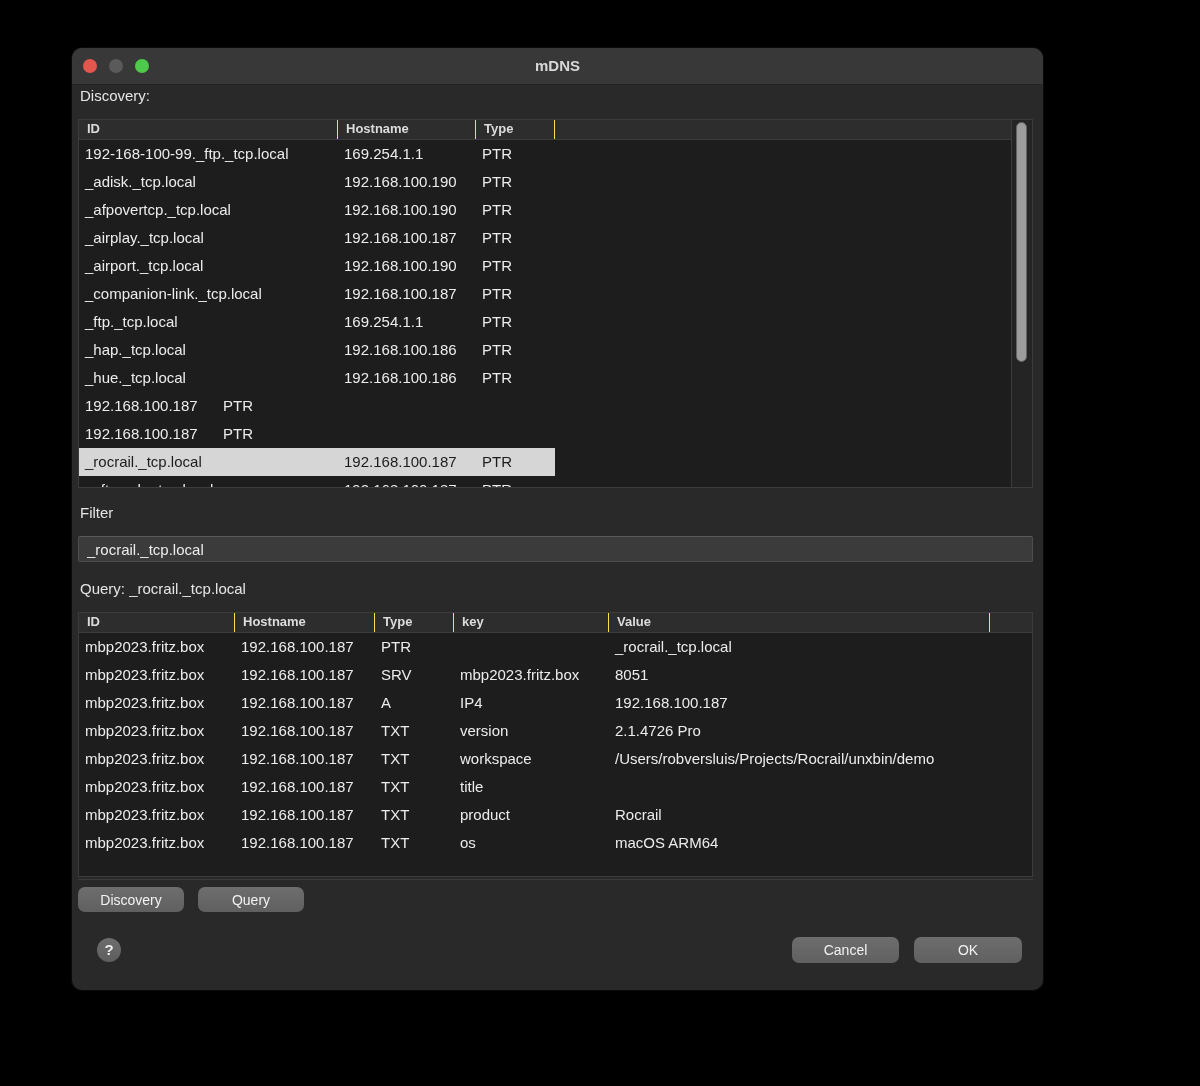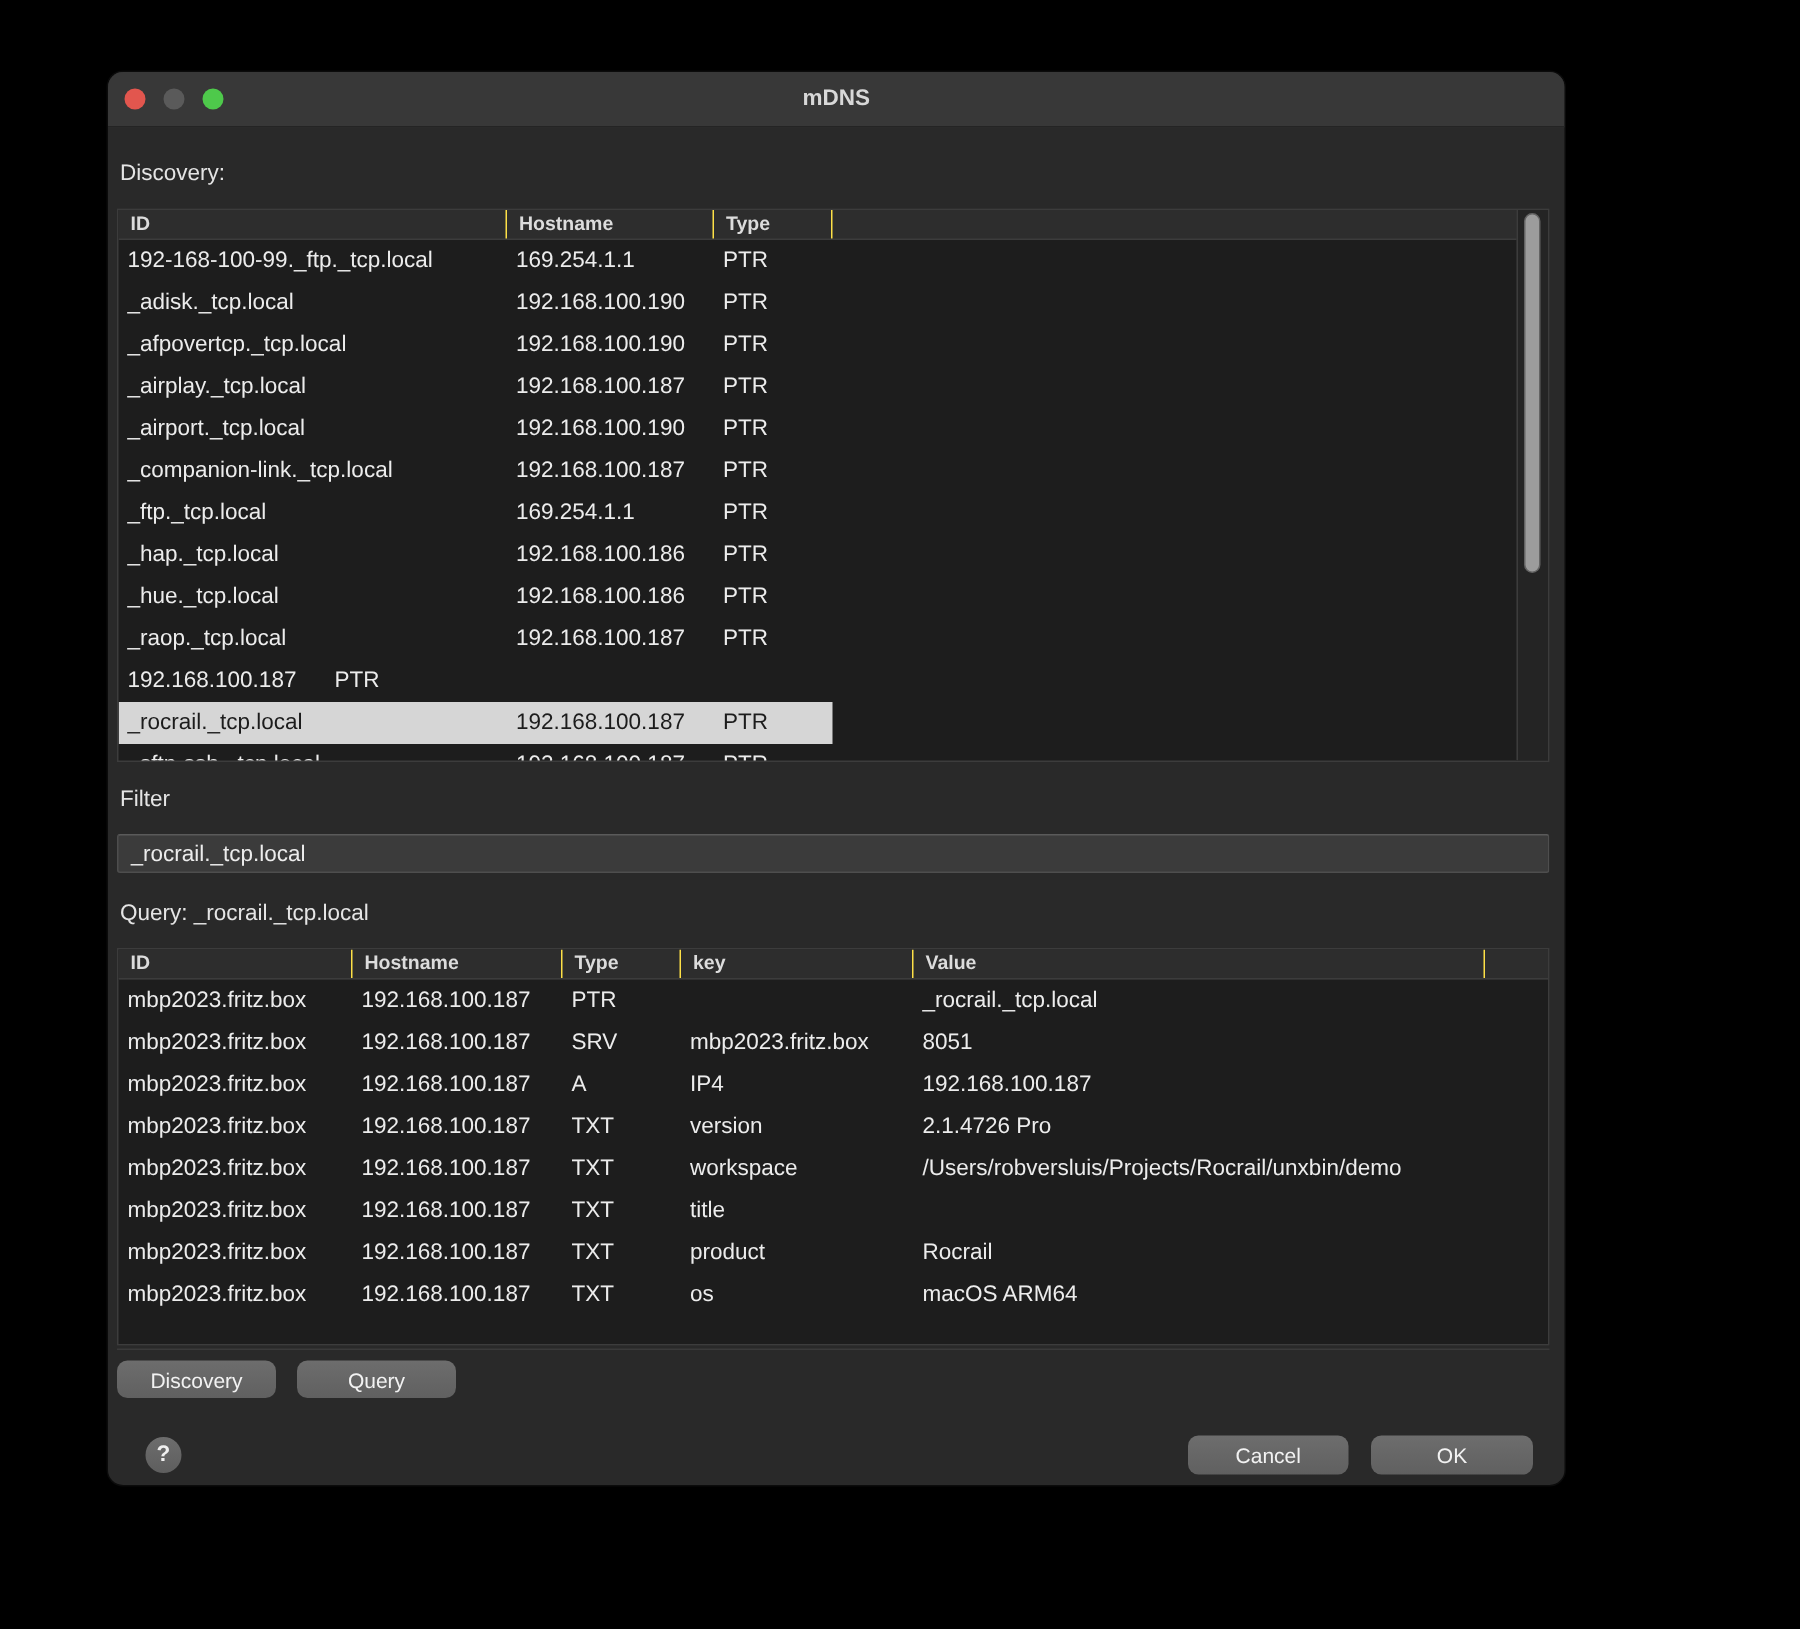--- a/index.html
+++ b/index.html
@@ -18,21 +18,21 @@
   .lights{position:absolute;left:11px;top:11px;display:flex;gap:12px;}
   .light{width:14px;height:14px;border-radius:50%;display:inline-block;}
   .light.red{background:#e2564e;}
   .light.gray{background:#5a5a5a;}
   .light.green{background:#4ec94b;}
   .title{position:absolute;left:0;right:0;top:0;height:36px;line-height:36px;text-align:center;
     color:#d8d8d8;font-size:15px;font-weight:700;}
   
   .content{padding:0 10px 0 6px;}
   .section-label{color:#e5e5e5;font-size:15px;line-height:20px;margin:11px 0 0 2px;}
-  .lbl-discovery{margin-top:21px;margin-bottom:13px;}
+  .lbl-discovery{margin-top:1px;margin-bottom:13px;}
   .lbl-filter{margin-top:15px;margin-bottom:13px;}
   .lbl-query{margin-top:17px;margin-bottom:13px;}
   
   .table{position:relative;border:1px solid #3c3c3c;background:#1d1d1d;box-sizing:border-box;overflow:hidden;}
   .table.discovery{height:369px;}
   .table.query{height:265px;}
   .thead{display:flex;height:19px;background:#2d2d2d;border-bottom:1px solid #3c3c3c;}
   .discovery .thead{margin-right:20px;}
   .th{box-sizing:border-box;border-right:1px solid #fde047;color:#dcdcdc;font-size:13px;font-weight:700;
     line-height:18px;padding-left:8px;white-space:nowrap;overflow:hidden;}
@@ -132,21 +132,20 @@
             <div class="td c0">_hap._tcp.local</div>
             <div class="td c1">192.168.100.186</div>
             <div class="td c2">PTR</div>
           </div>
           <div class="tr">
             <div class="td c0">_hue._tcp.local</div>
             <div class="td c1">192.168.100.186</div>
             <div class="td c2">PTR</div>
           </div>
           <div class="tr">
-            <div class="td c0">_raop._tcp.local</div>
             <div class="td c1">192.168.100.187</div>
             <div class="td c2">PTR</div>
           </div>
           <div class="tr">
             <div class="td c1">192.168.100.187</div>
             <div class="td c2">PTR</div>
           </div>
           <div class="tr selected">
             <div class="td c0">_rocrail._tcp.local</div>
             <div class="td c1">192.168.100.187</div>

